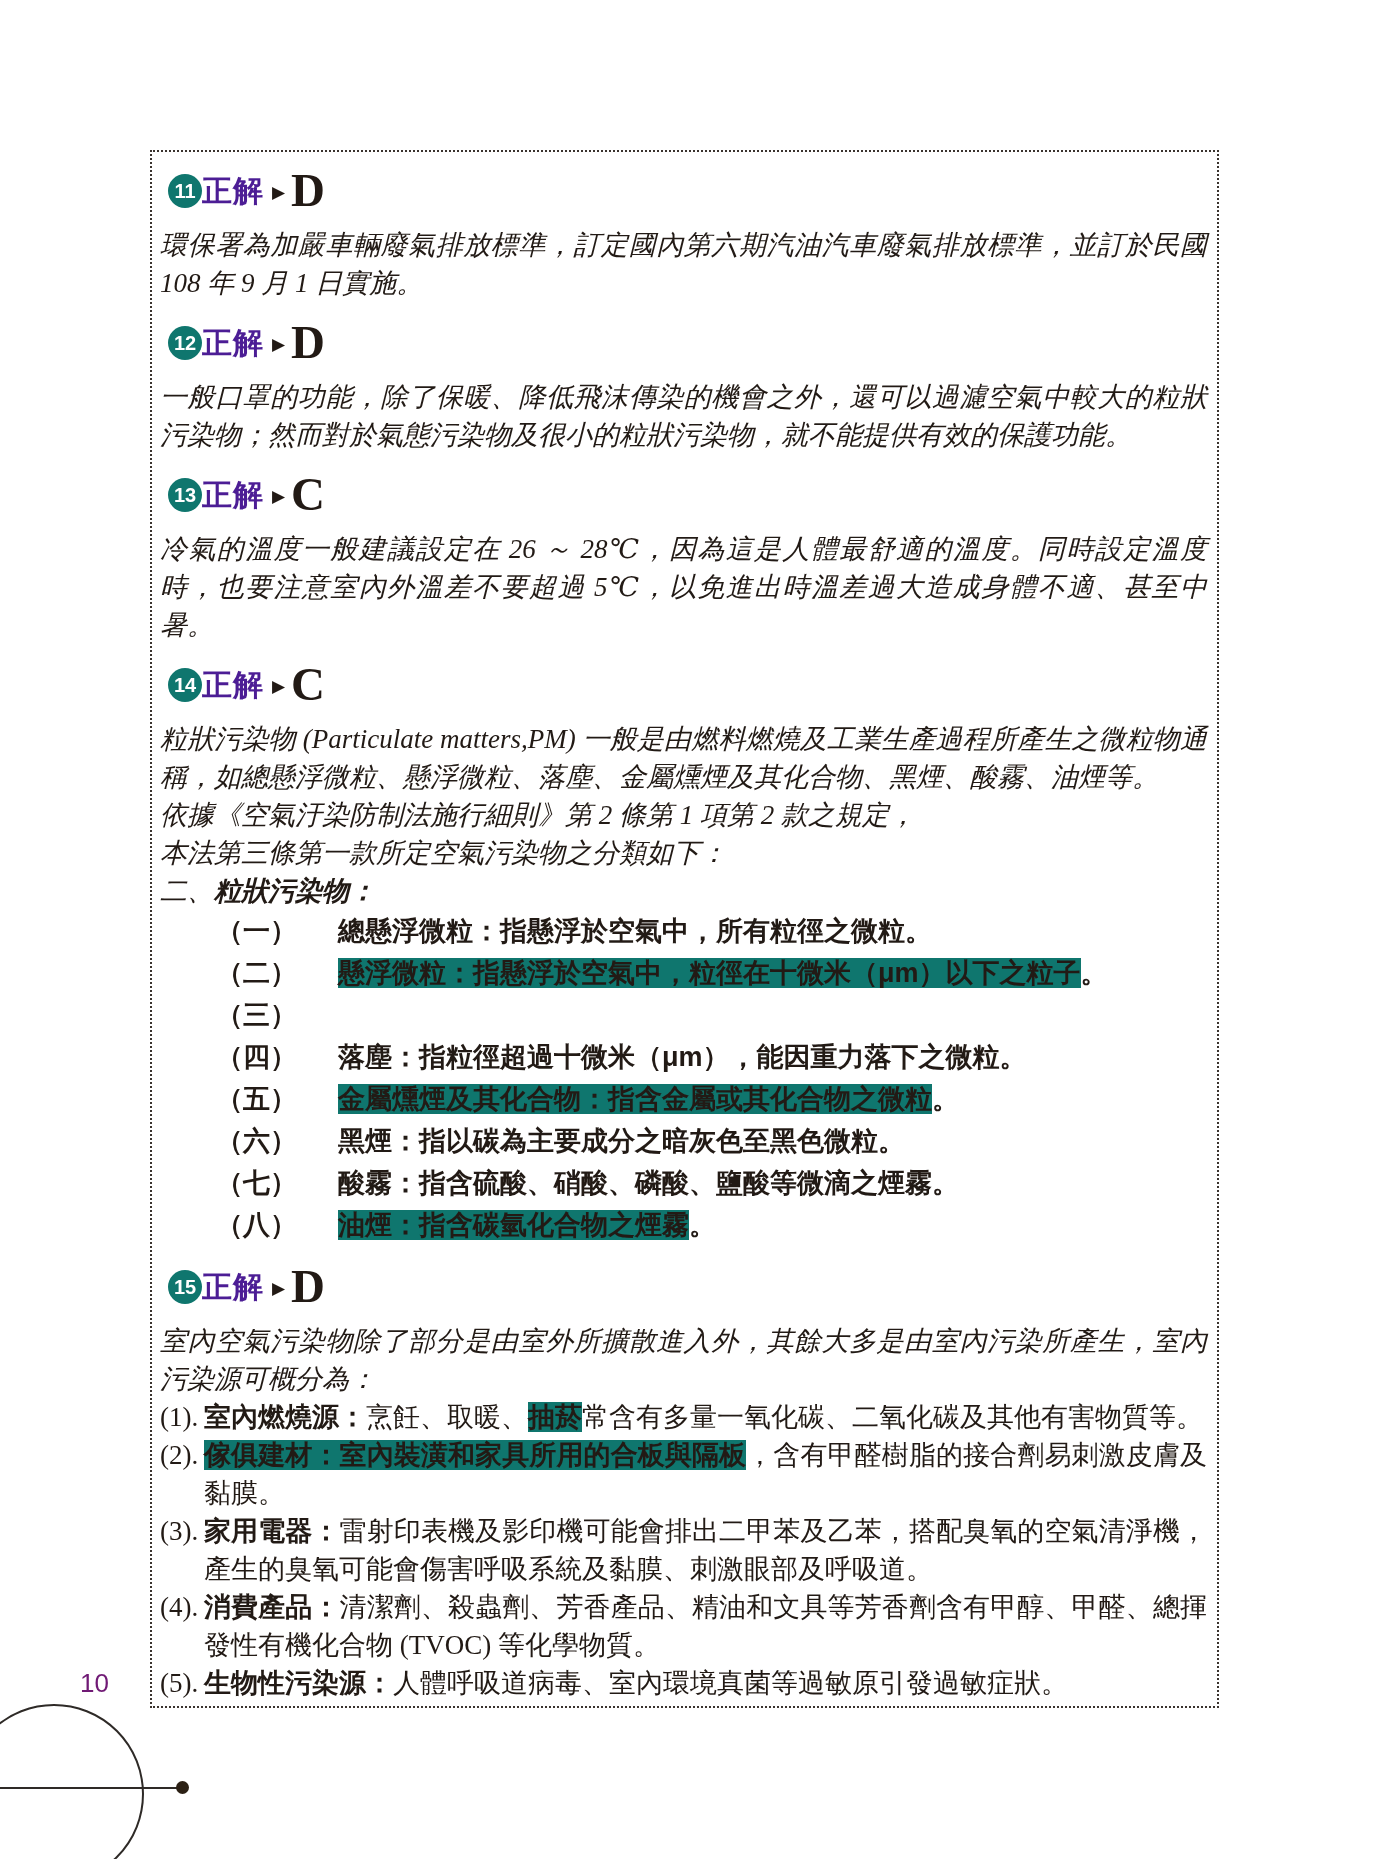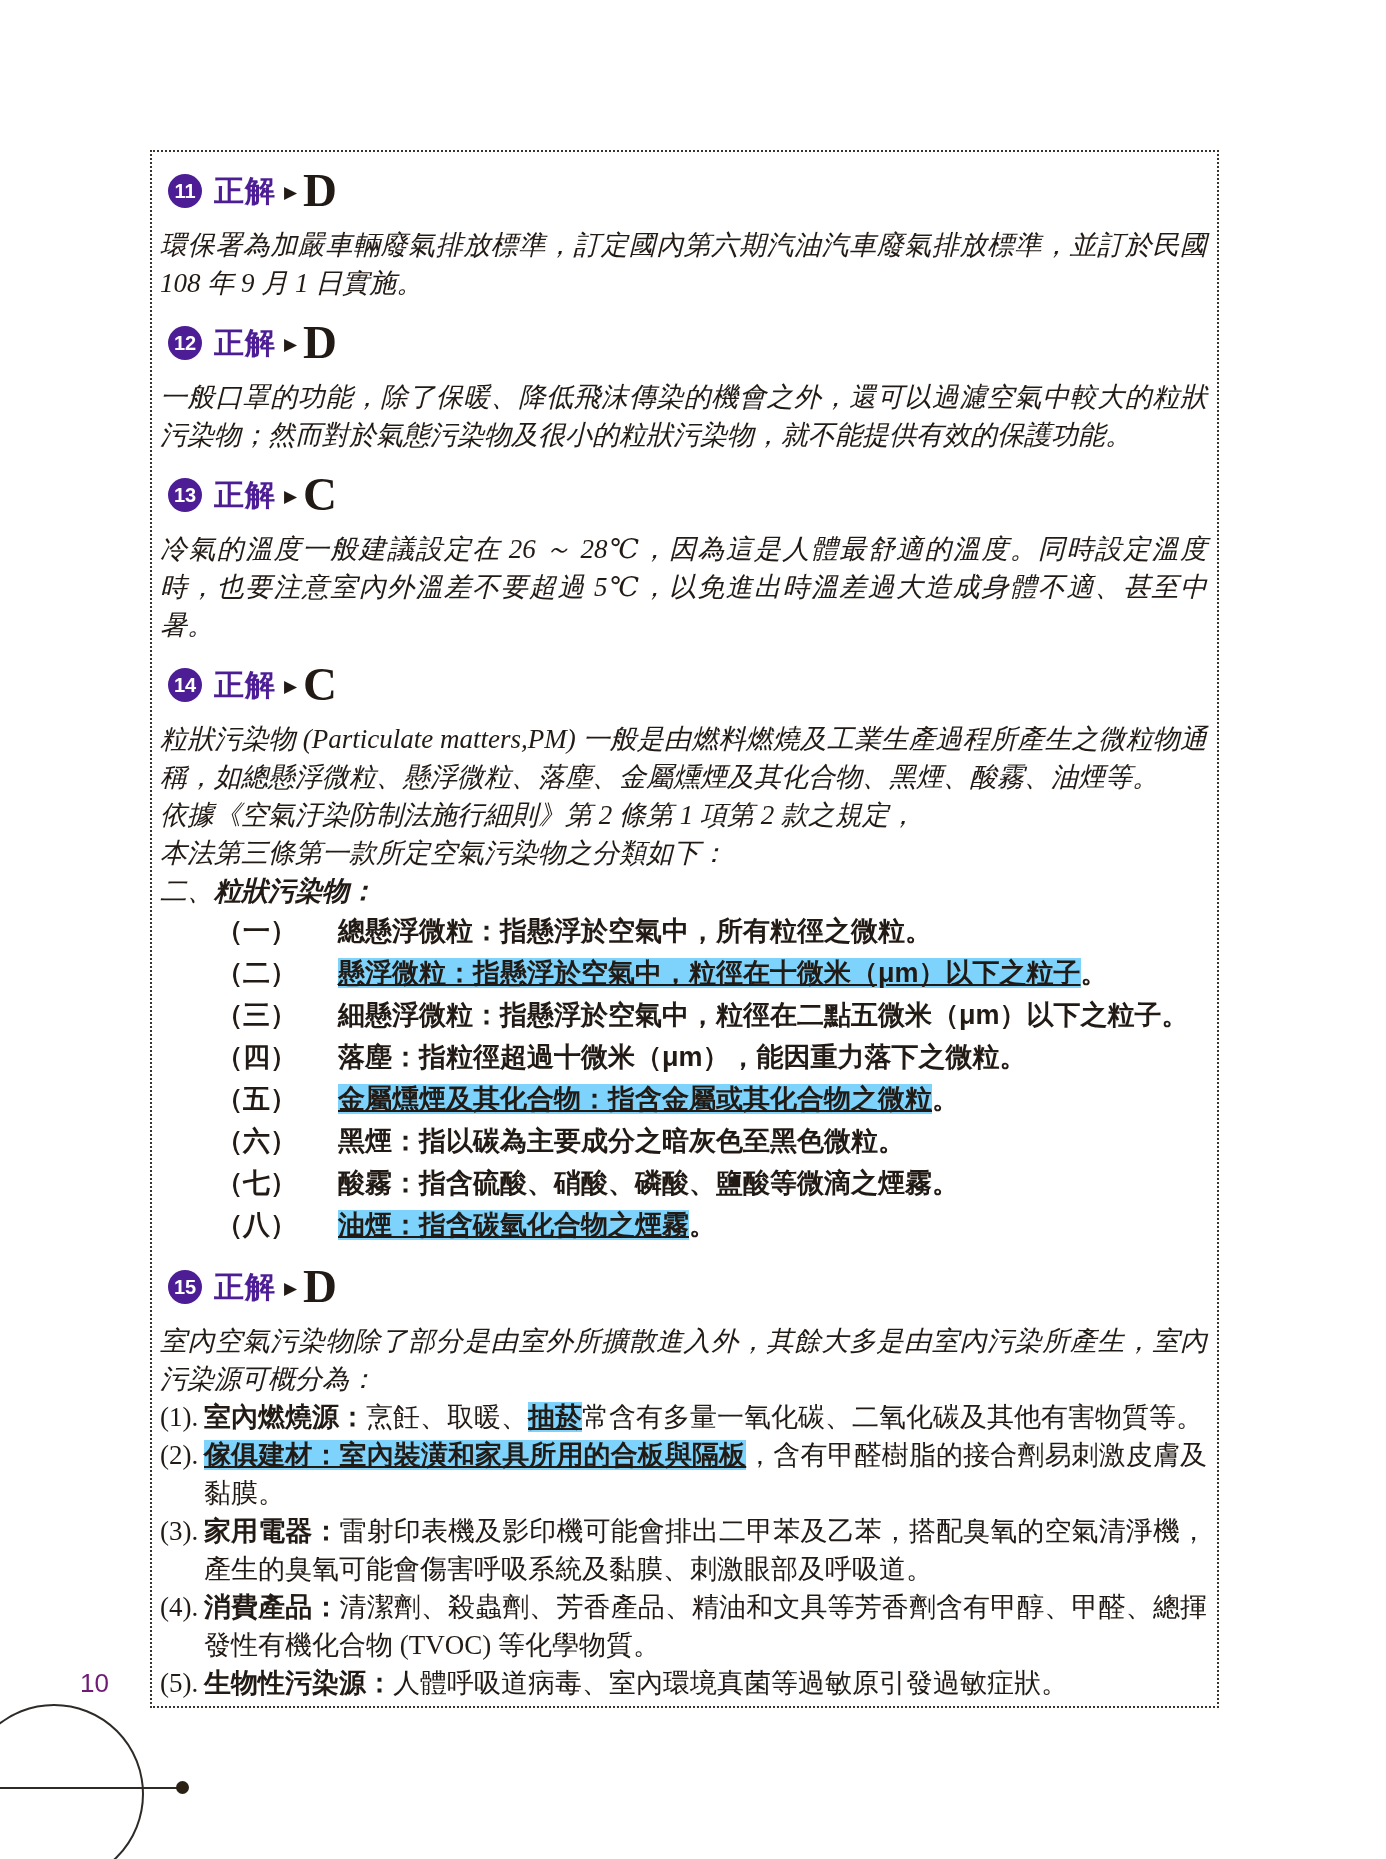--- a/index.html
+++ b/index.html
@@ -14,40 +14,40 @@
   .frame{
     position:absolute;left:150px;top:150px;width:1069px;height:1558px;
     border:2px dotted #3a332e;box-sizing:border-box;
     padding:12px 10px 10px 8px;overflow:hidden;
   }
 
   .section{margin:0 0 18px 0;}
   .heading{display:flex;align-items:center;margin:4px 0 12px 8px;height:46px;}
   .badge{
     flex:none;width:34px;height:34px;border-radius:50%;
-    background:#4c1d95;color:#ffffff;
+    background:#0f766e;color:#ffffff;
     font-family:"Liberation Sans","DejaVu Sans",sans-serif;font-weight:700;font-size:20px;
-    display:flex;align-items:center;justify-content:center;margin-right:12px;
+    display:flex;align-items:center;justify-content:center;
   }
   .hlabel{
     font-family:"Liberation Sans","DejaVu Sans",sans-serif;font-weight:700;
     font-size:30px;color:#4c1d95;letter-spacing:1px;
   }
   .arrow{font-size:17px;margin:2px 6px 0 8px;color:#221a15;}
   .answer{
     font-family:"Liberation Serif","DejaVu Serif",serif;font-weight:700;
     font-size:47px;line-height:1;position:relative;top:-1px;
   }
 
   .para{
     font-size:27px;line-height:38px;text-align:justify;margin:0;font-style:italic;
   }
   .rn{font-family:"Liberation Serif","DejaVu Serif",serif;}
   .rb{font-family:"Liberation Sans","DejaVu Sans",sans-serif;font-weight:700;}
-  .hl{background:#7dd3fc;text-decoration:underline;}
+  .hl{background:#0f766e;}
 
   .cjk-item{
     display:flex;margin:0 0 0 56px;
     font-family:"Liberation Sans","DejaVu Sans",sans-serif;font-weight:700;
     font-size:27px;line-height:42px;
   }
   .cjk-item .marker{flex:none;width:88px;margin-right:34px;}
   .cjk-item .item-text{flex:1;text-align:justify;}
 
   .num-item{
@@ -125,21 +125,20 @@
           <div class="cjk-item">
             <span class="marker">（一）</span>
             <div class="item-text"><span class="rb">總懸浮微粒：指懸浮於空氣中，所有粒徑之微粒。</span></div>
           </div>
           <div class="cjk-item">
             <span class="marker">（二）</span>
             <div class="item-text"><span class="rb hl">懸浮微粒：指懸浮於空氣中，粒徑在十微米（μm）以下之粒子</span><span class="rb">。</span></div>
           </div>
           <div class="cjk-item">
             <span class="marker">（三）</span>
-            <div class="item-text"><span class="rb">細懸浮微粒：指懸浮於空氣中，粒徑在二點五微米（μm）以下之粒子。</span></div>
           </div>
           <div class="cjk-item">
             <span class="marker">（四）</span>
             <div class="item-text"><span class="rb">落塵：指粒徑超過十微米（μm），能因重力落下之微粒。</span></div>
           </div>
           <div class="cjk-item">
             <span class="marker">（五）</span>
             <div class="item-text"><span class="rb hl">金屬燻煙及其化合物：指含金屬或其化合物之微粒</span><span class="rb">。</span></div>
           </div>
           <div class="cjk-item">

